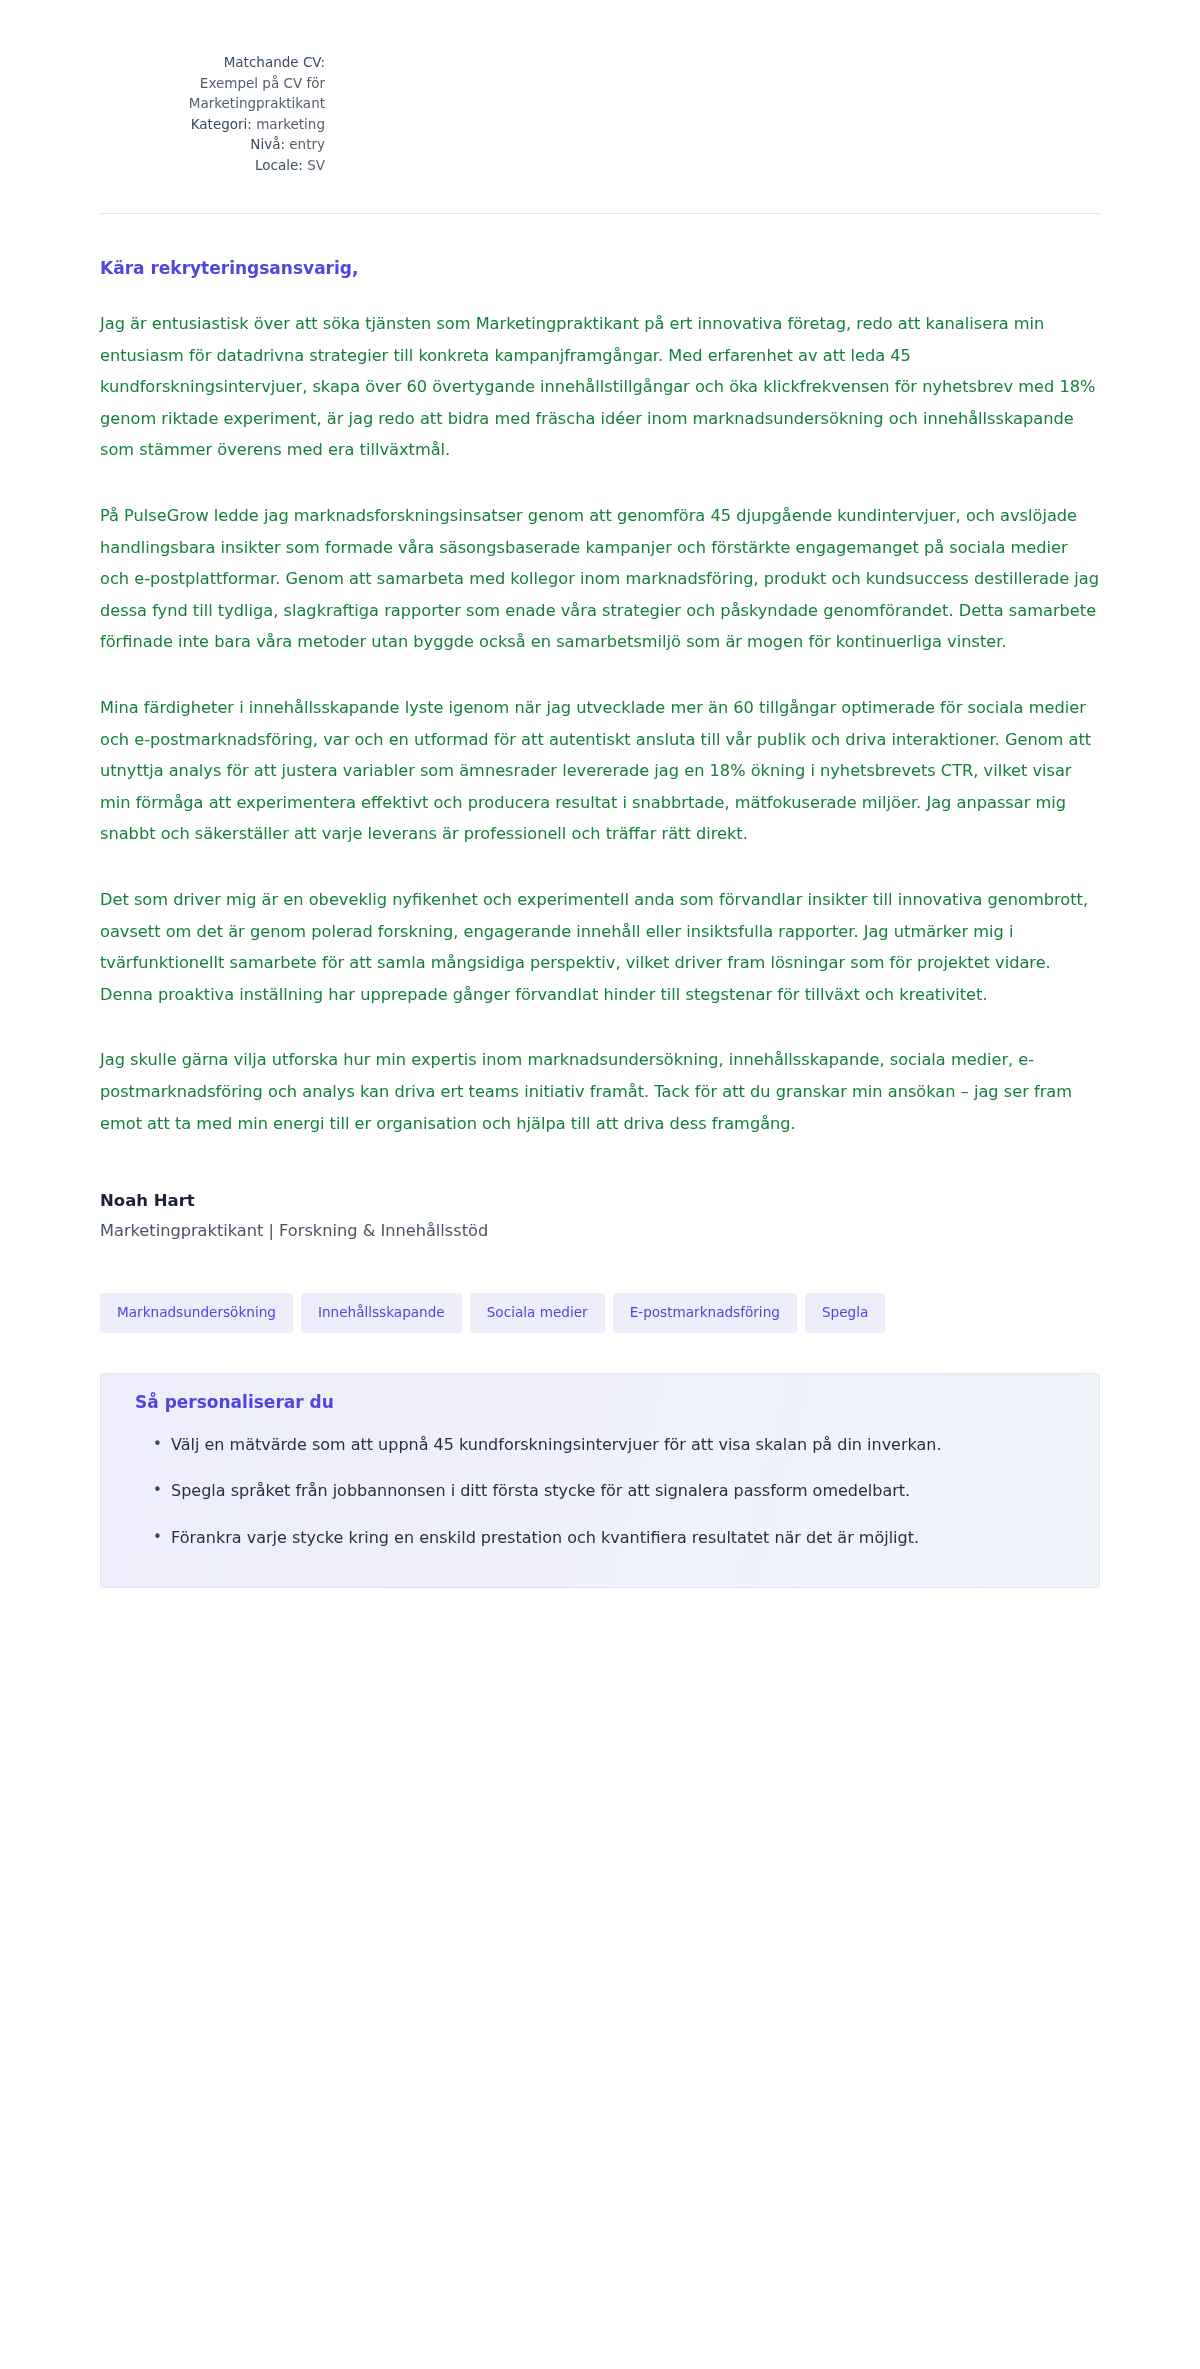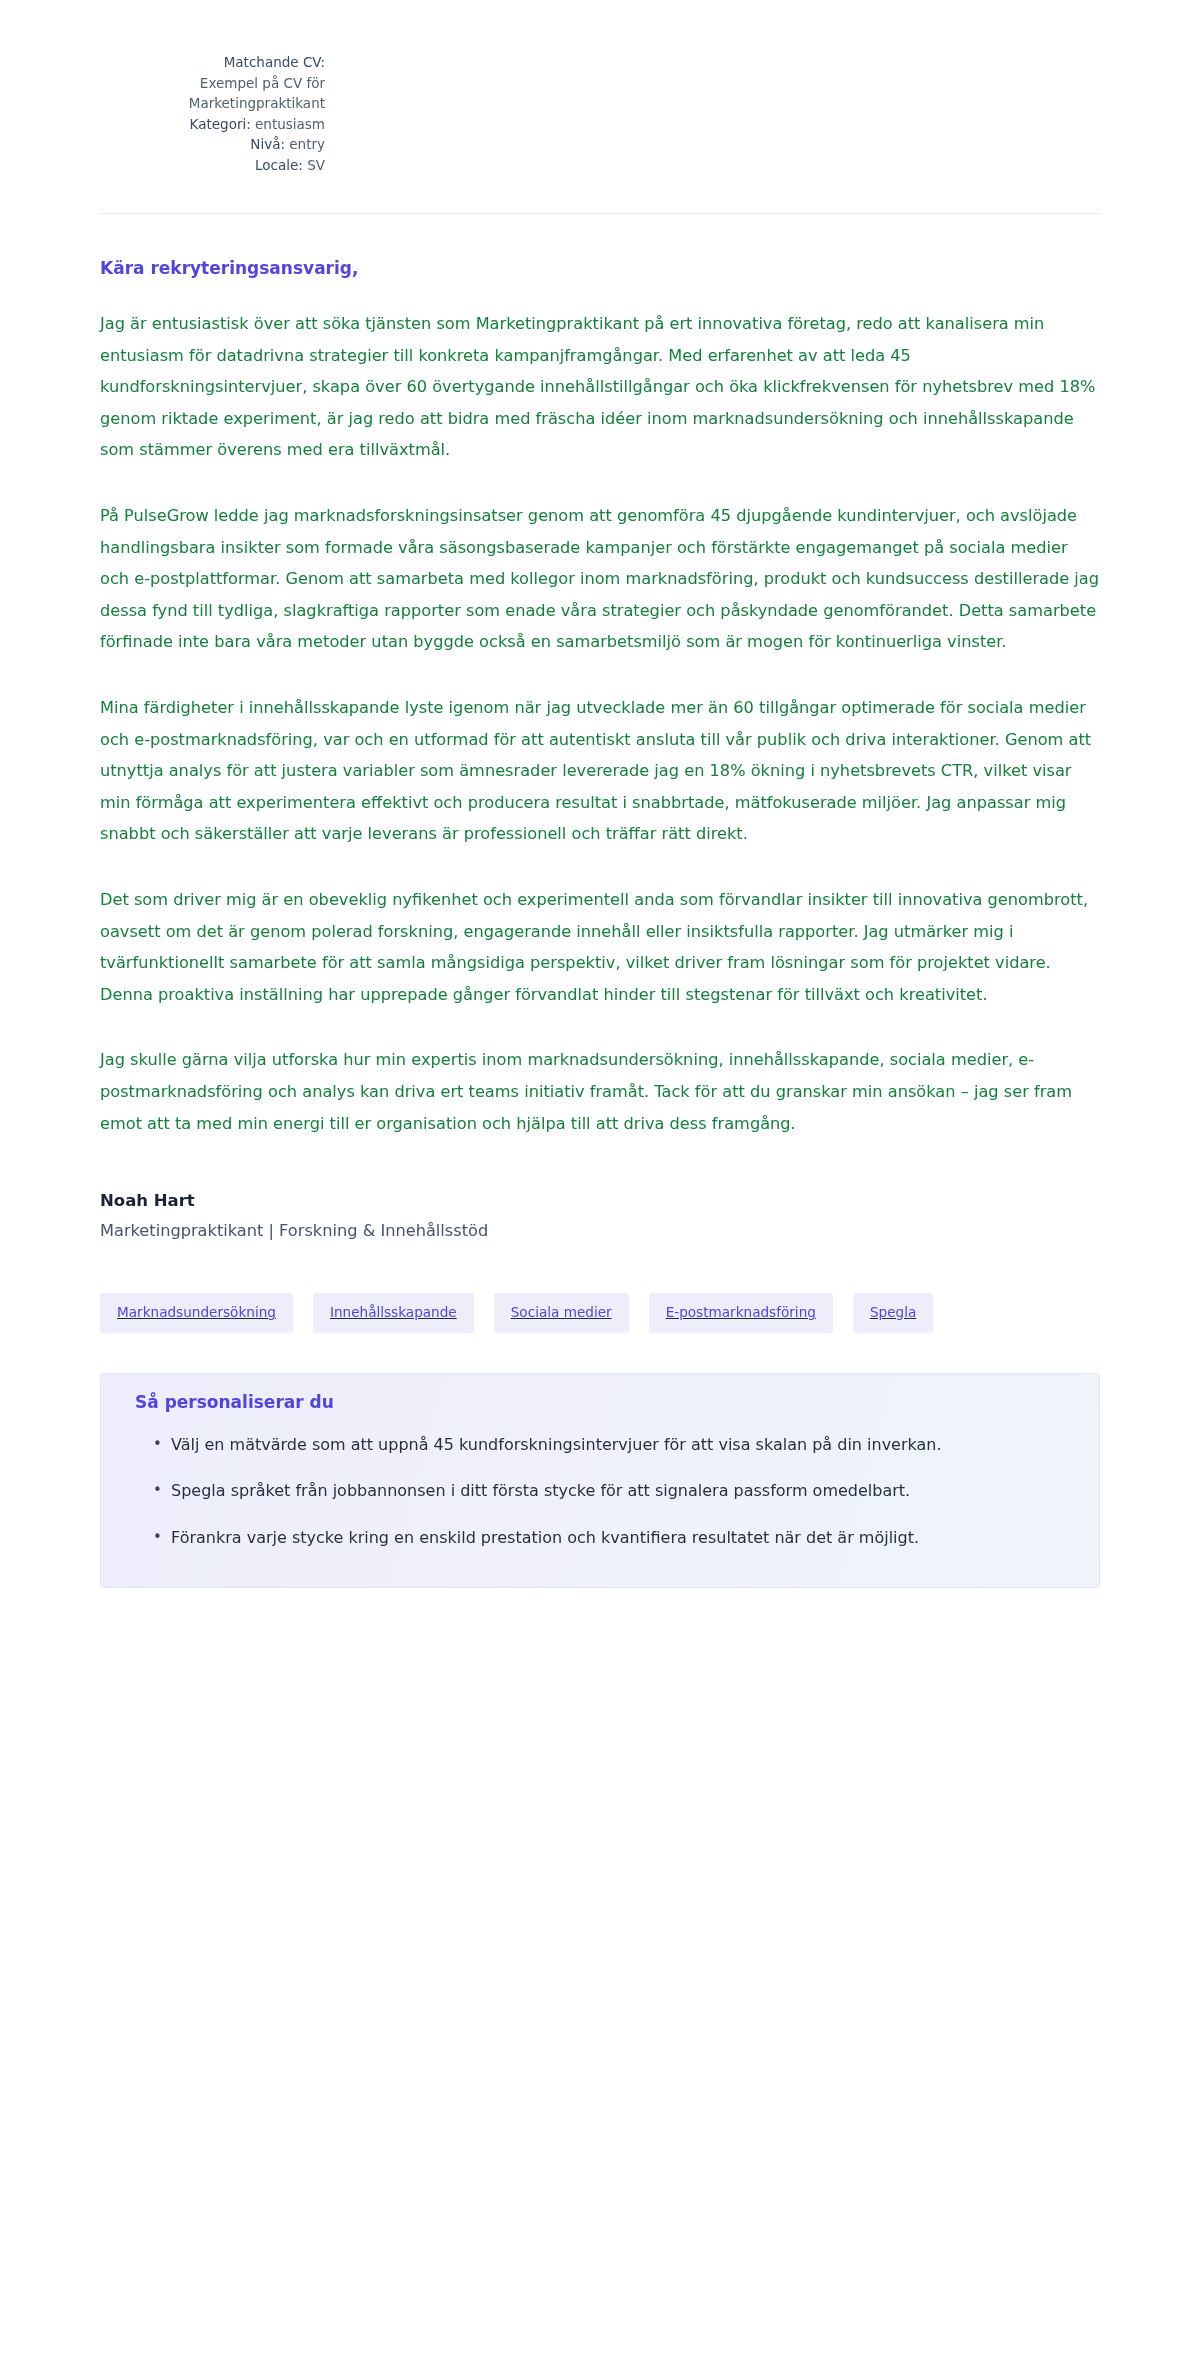--- a/index.html
+++ b/index.html
@@ -109,22 +109,21 @@
     margin: 11px 0 0 0;
     font-size: 16.2px;
     color: #465465;
   }
 
   
   .tags {
     margin-top: 53px;
     display: flex;
     flex-wrap: wrap;
-    gap: 20px;
-    text-decoration: underline;
+    gap: 8px;
   }
   .tag {
     background: #eeeefb;
     color: #5145e0;
     font-size: 13.6px;
     line-height: 1;
     padding: 13px 17px;
     border-radius: 3px;
     white-space: nowrap;
   }
@@ -174,21 +173,21 @@
   <div class="header">
 
 
     <div class="header-meta">
       <span class="meta-row">
         <span class="meta-label">Matchande CV:</span>
         <span class="meta-block-value">Exempel på CV för Marketingpraktikant</span>
       </span>
       <span class="meta-row">
         <span class="meta-label">Kategori:</span>
-        <span class="meta-value">entusiasm</span>
+        <span class="meta-value">marketing</span>
       </span>
       <span class="meta-row">
         <span class="meta-label">Nivå:</span>
         <span class="meta-value">entry</span>
       </span>
       <span class="meta-row">
         <span class="meta-label">Locale:</span>
         <span class="meta-value">SV</span>
       </span>
     </div>

